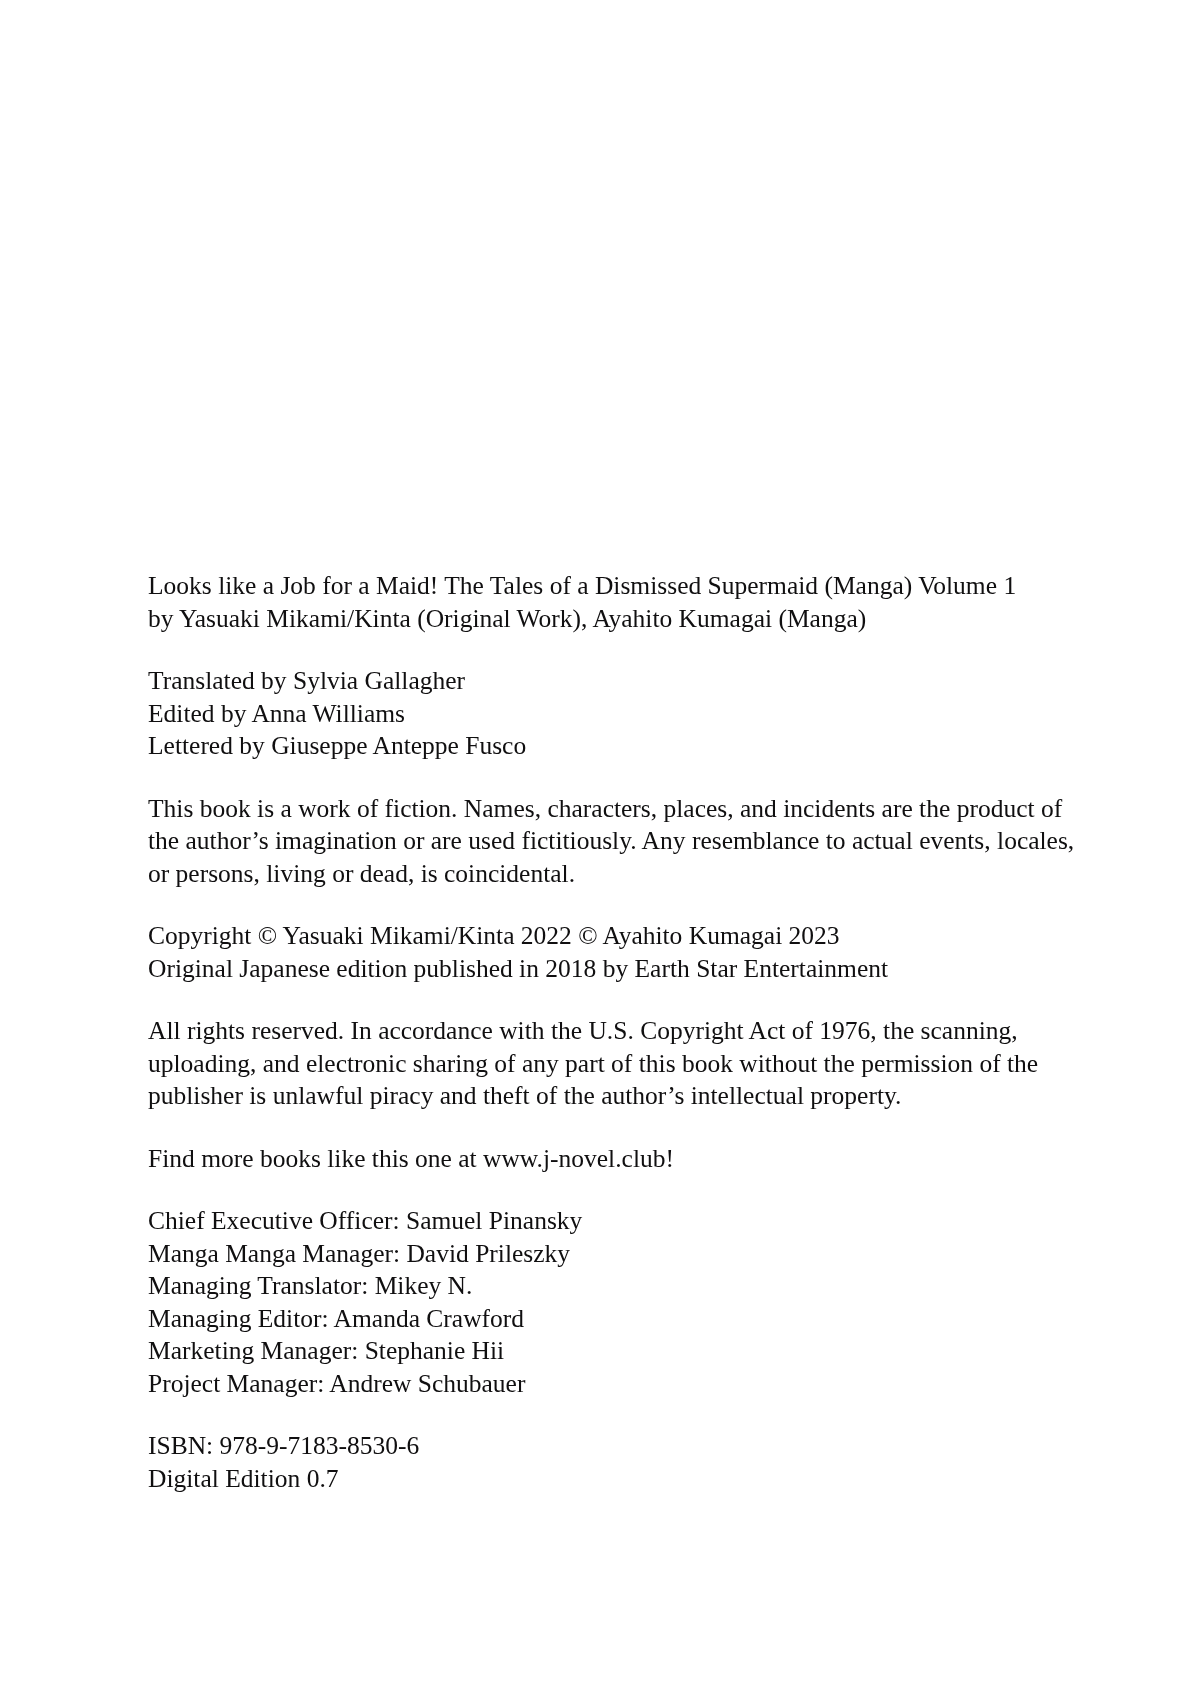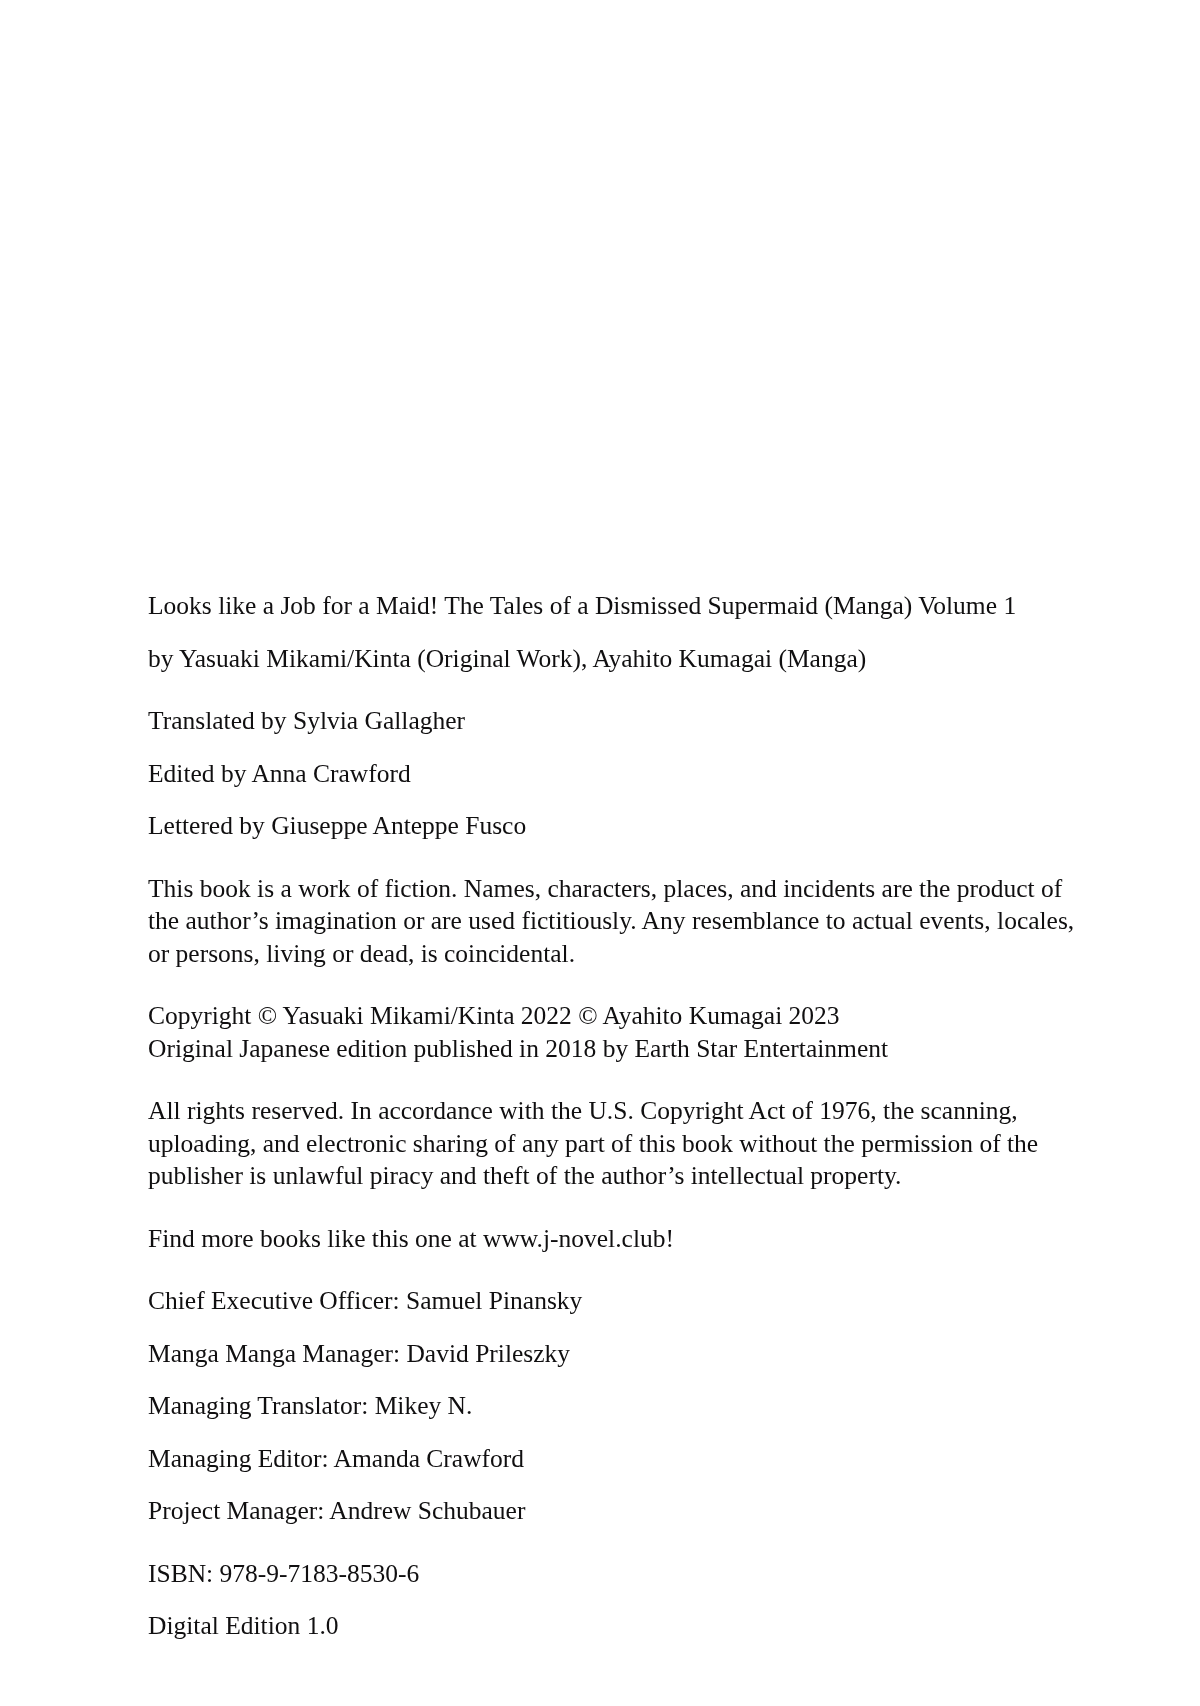--- a/index.html
+++ b/index.html
@@ -26,40 +26,39 @@
     line-height: 32.5px;
   }
   .block {
     margin: 0 0 30px 0;
   }
   .block:last-child {
     margin-bottom: 0;
   }
   .line {
     white-space: pre-wrap;
-    margin-top: 20px;
   }
   .para {
     white-space: normal;
   }
 </style>
 </head>
 <body>
 
 <div class="page">
   <div class="content">
 
     <div class="block">
       <div class="line">Looks like a Job for a Maid! The Tales of a Dismissed Supermaid (Manga) Volume 1</div>
       <div class="line">by Yasuaki Mikami/Kinta (Original Work), Ayahito Kumagai (Manga)</div>
     </div>
 
     <div class="block">
       <div class="line">Translated by Sylvia Gallagher</div>
-      <div class="line">Edited by Anna Crawford</div>
+      <div class="line">Edited by Anna Williams</div>
       <div class="line">Lettered by Giuseppe Anteppe Fusco</div>
     </div>
 
     <div class="block">
       <div class="para">This book is a work of fiction. Names, characters, places, and incidents are the product of the author’s imagination or are used fictitiously. Any resemblance to actual events, locales, or persons, living or dead, is coincidental.</div>
     </div>
 
     <div class="block">
       <div class="para">Copyright © Yasuaki Mikami/Kinta 2022 © Ayahito Kumagai 2023</div>
       <div class="para">Original Japanese edition published in 2018 by Earth Star Entertainment</div>
@@ -71,22 +70,23 @@
 
     <div class="block">
       <div class="para">Find more books like this one at www.j-novel.club!</div>
     </div>
 
     <div class="block">
       <div class="line">Chief Executive Officer: Samuel Pinansky</div>
       <div class="line">Manga Manga Manager: David Prileszky</div>
       <div class="line">Managing Translator: Mikey N.</div>
       <div class="line">Managing Editor: Amanda Crawford</div>
+      <div class="line">Marketing Manager: Stephanie Hii</div>
       <div class="line">Project Manager: Andrew Schubauer</div>
     </div>
 
     <div class="block">
       <div class="line">ISBN: 978-9-7183-8530-6</div>
-      <div class="line">Digital Edition 1.0</div>
+      <div class="line">Digital Edition 0.7</div>
     </div>
 
   </div>
 </div>
 
 </body></html>

